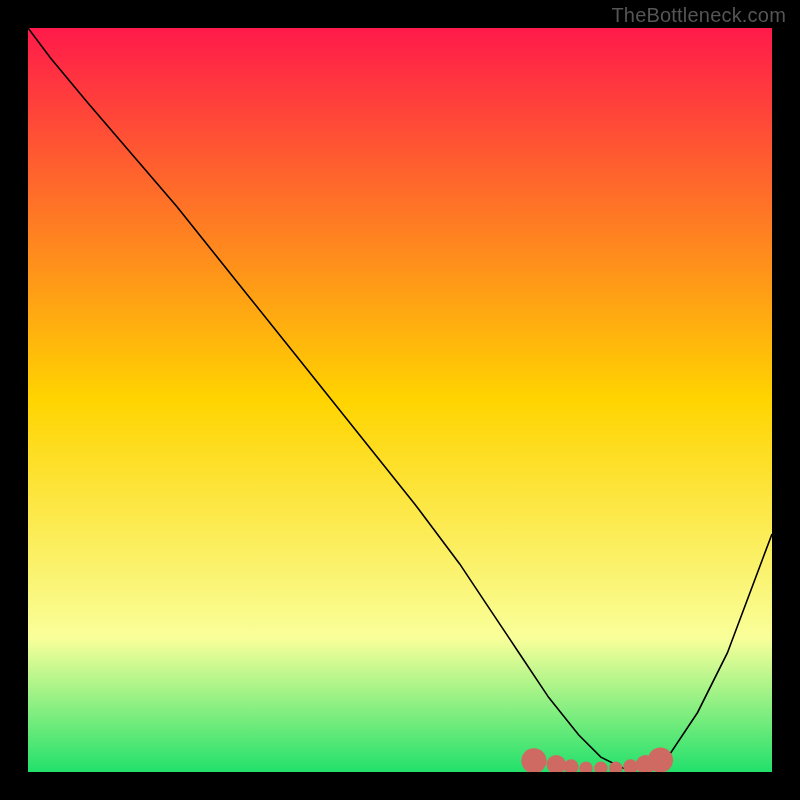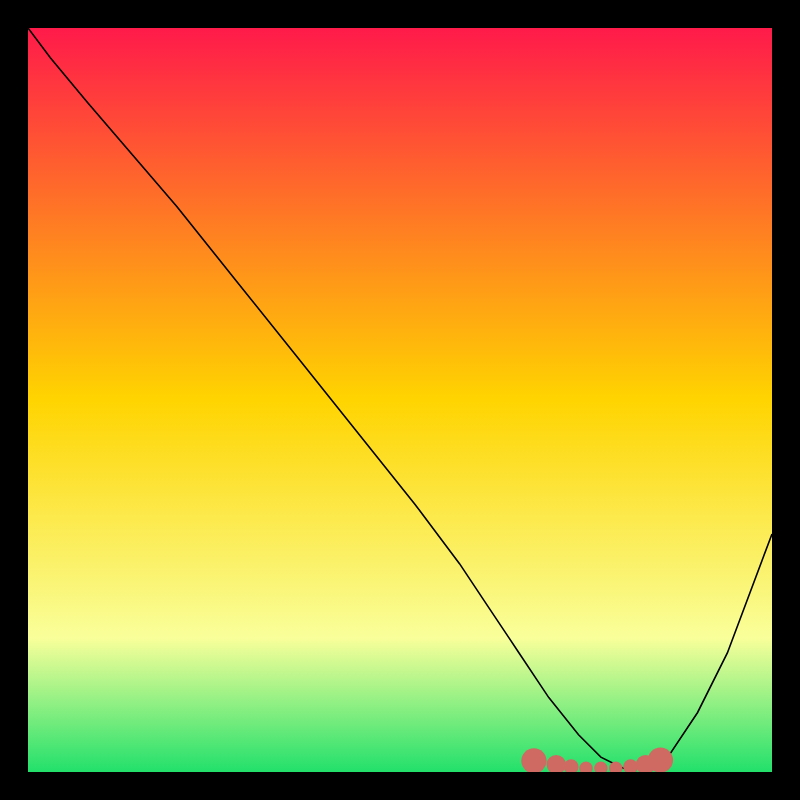--- a/index.html
+++ b/index.html
@@ -37,20 +37,21 @@
   .plot svg {
     display: block;
     width: 100%;
     height: 100%;
   }
 </style>
 </head>
 <body>
 
 <div class="frame">
+  <div class="watermark">TheBottleneck.com</div>
   <div class="plot">
     <svg viewBox="0 0 100 100" preserveAspectRatio="none">
       <defs>
         <linearGradient id="bg" x1="0" y1="0" x2="0" y2="1">
           <stop id="g0" offset="0%" stop-color="#ff1a4a"></stop>
           <stop id="g1" offset="50%" stop-color="#ffd400"></stop>
           <stop id="g2" offset="82%" stop-color="#f9ff9a"></stop>
           <stop id="g3" offset="100%" stop-color="#22e06b"></stop>
         </linearGradient>
       </defs>

